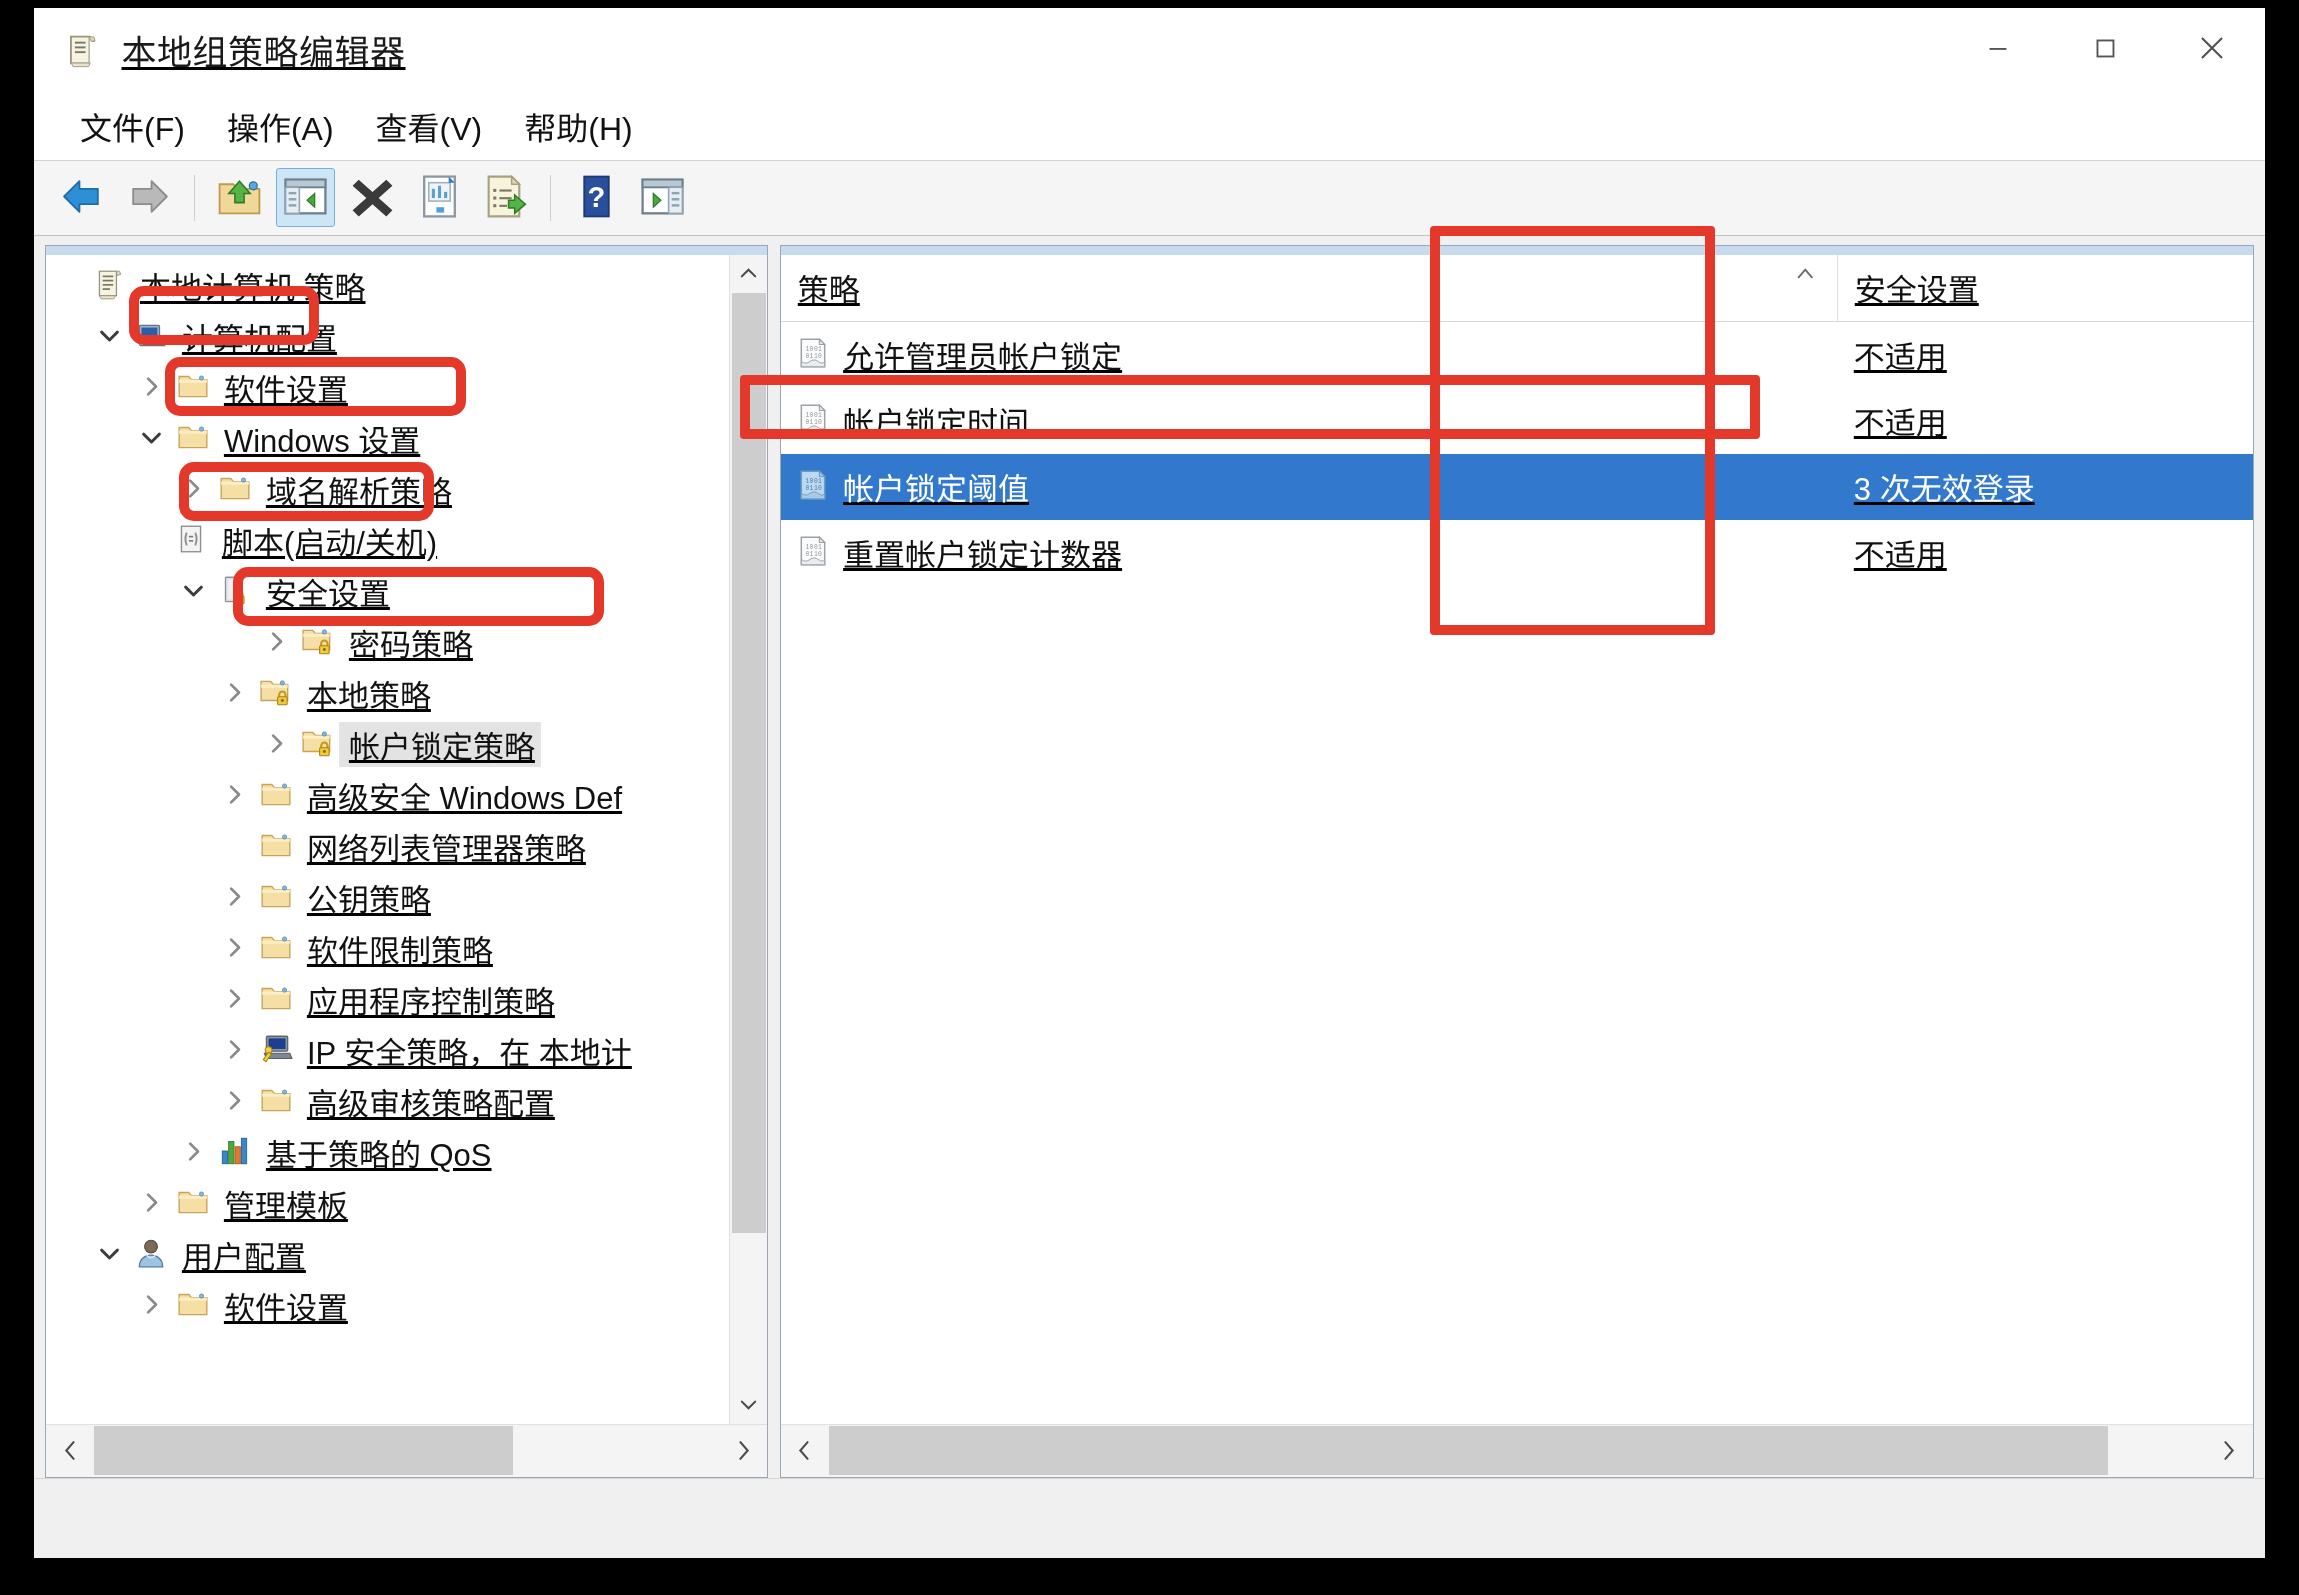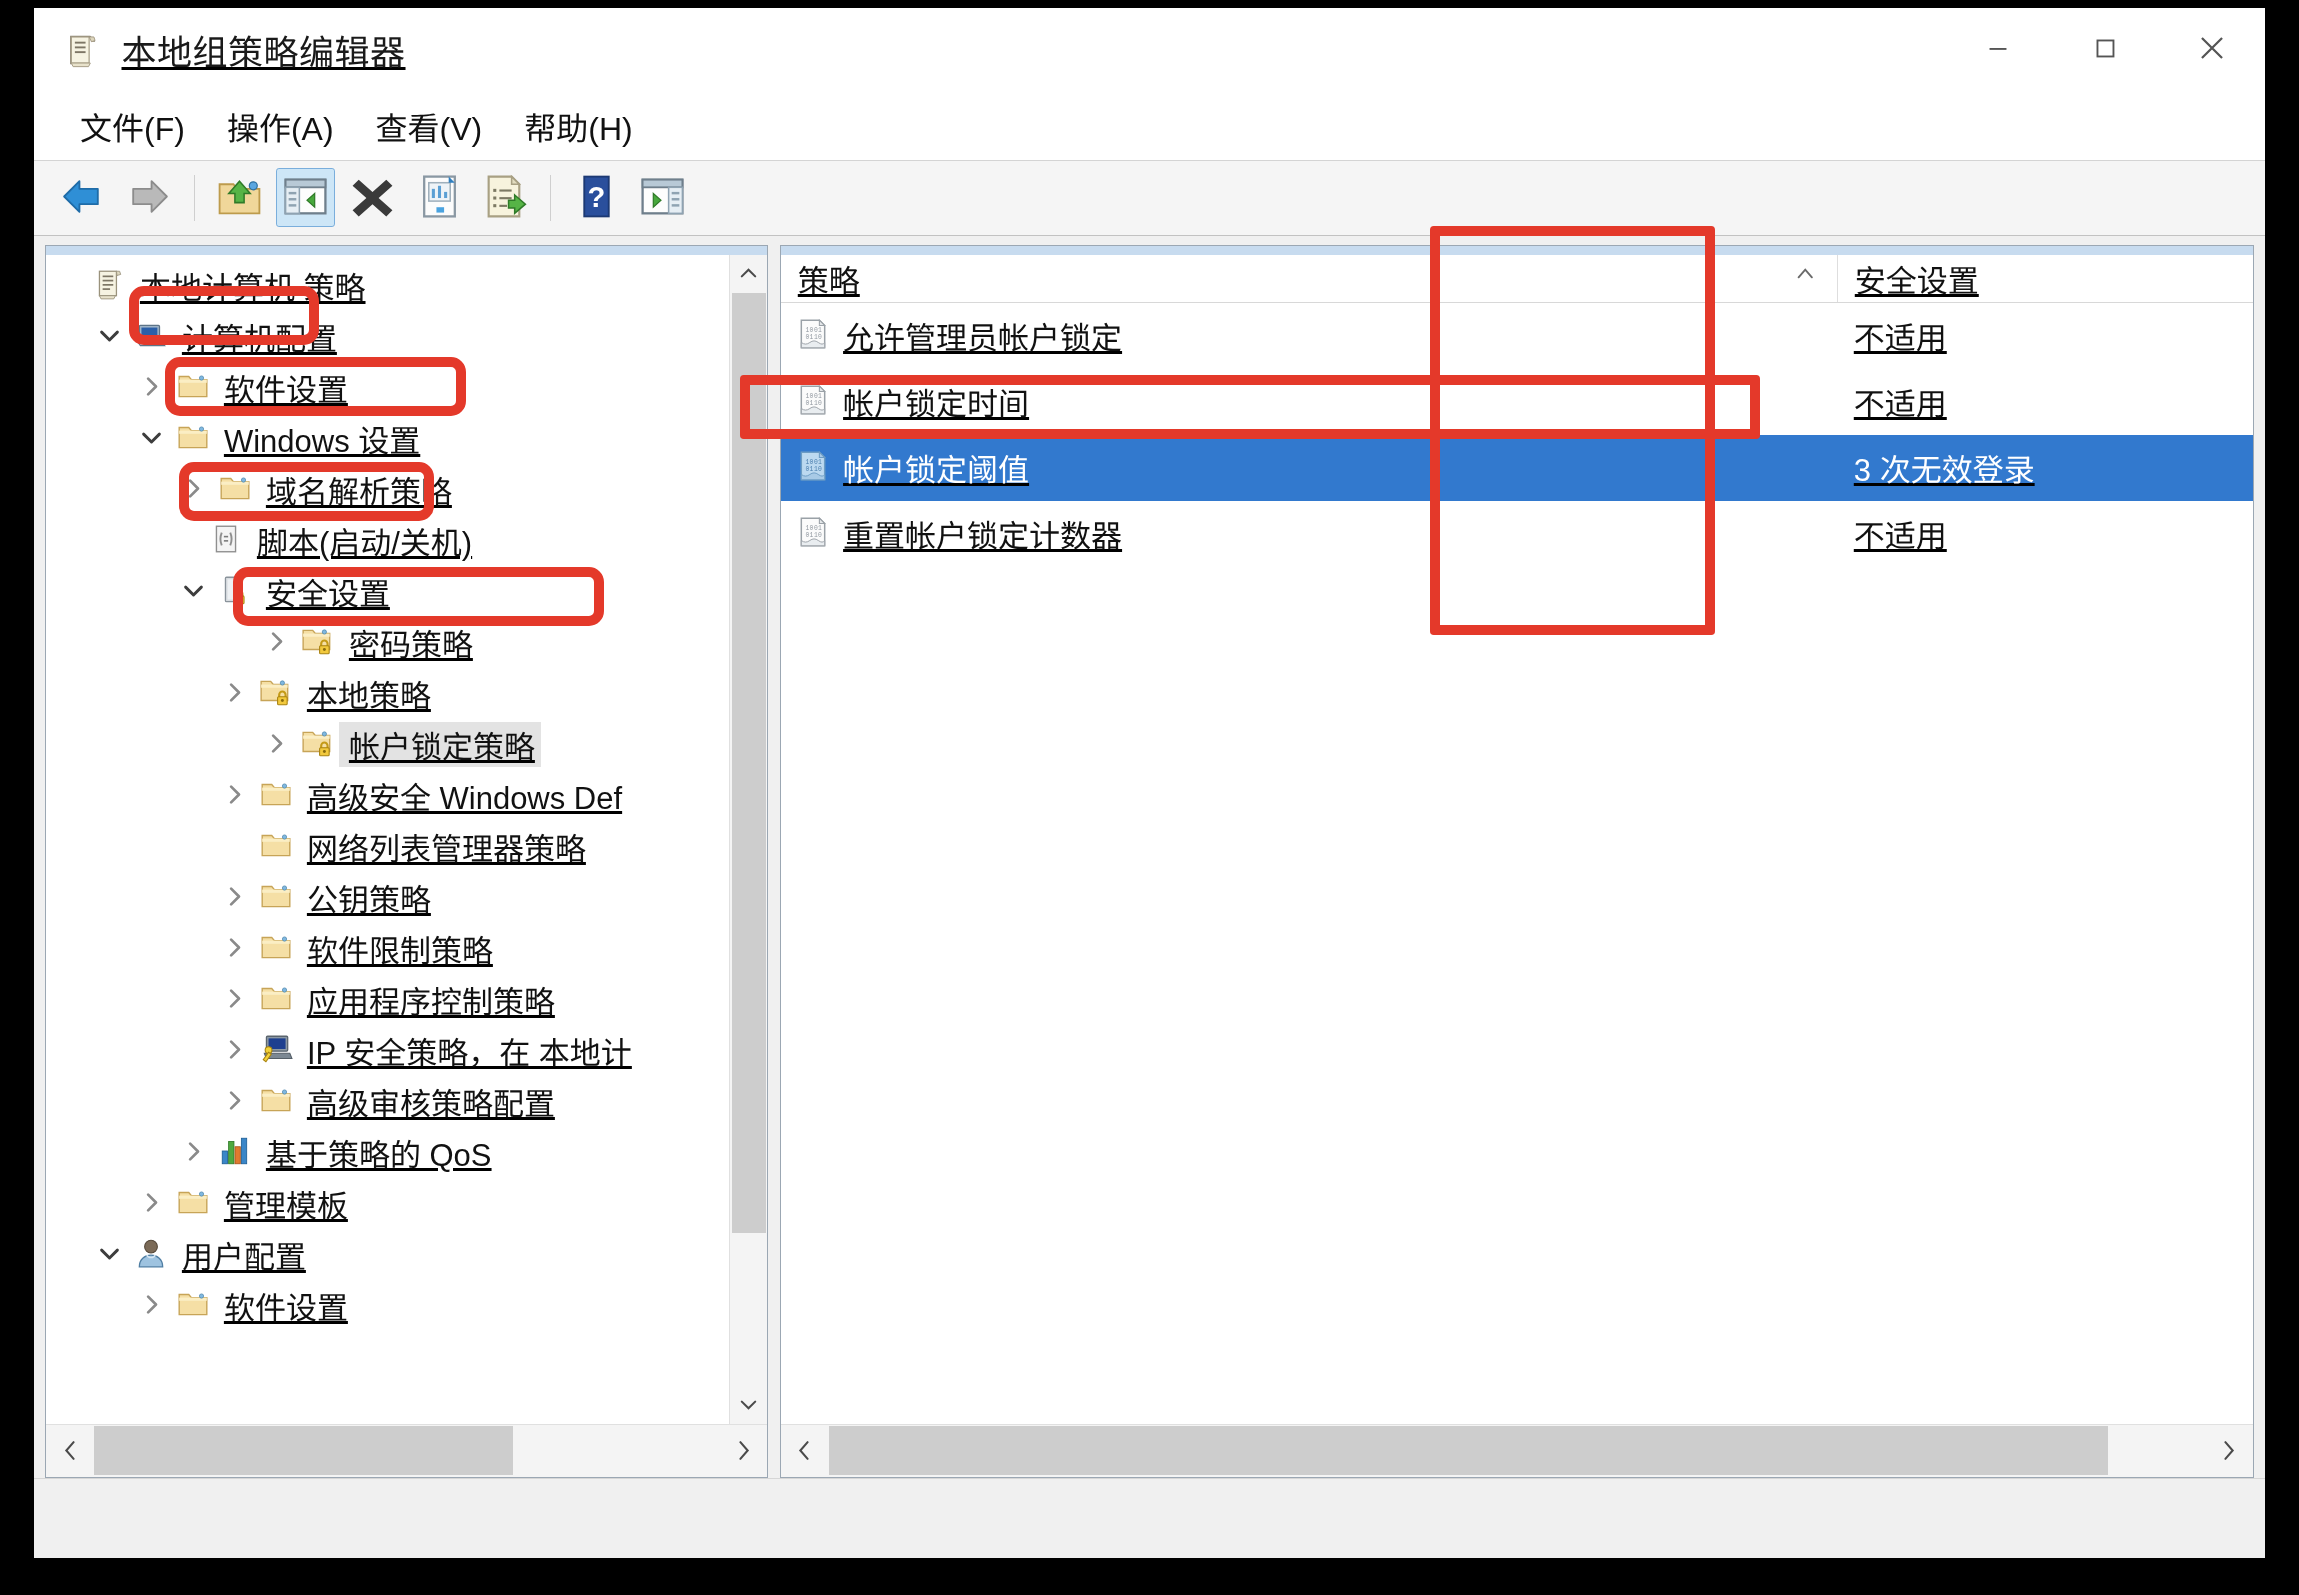--- a/index.html
+++ b/index.html
@@ -178,21 +178,21 @@
   
   .list-wrap {
     flex: 1 1 auto;
     display: flex;
     flex-direction: column;
     min-height: 0;
     overflow: hidden;
   }
   .lheader {
     display: flex;
-    height: 48px;
+    height: 67px;
     border-bottom: 1px solid #d8d8d8;
     background: #ffffff;
     flex: 0 0 auto;
     align-items: center;
   }
   .lh-cell {
     font-size: 31px;
     color: #111;
     padding-left: 17px;
     display: flex;
@@ -554,21 +554,21 @@
               </span>
               <span class="ticon">
                 <span><svg width="34" height="34" viewBox="0 0 32 32">
         <path d="M3 7h9l2.5 3H29v16H3z" fill="#f5dfa5" stroke="#c7a457" stroke-width="1.3"></path>
         <path d="M3 10h26v3H3z" fill="#fbeec4"></path>
         <circle cx="24" cy="8.5" r="2" fill="#7fb8e0" stroke="#4d86ad" stroke-width="0.7"></circle>
       </svg></span>
               </span>
               <span class="tlabel">域名解析策略</span>
             </div>
-            <div class="tnode" style="padding-left: 82px; margin-left: 35px;">
+            <div class="tnode" style="padding-left: 82px;">
               <span class="twist">
                 <span></span>
               </span>
               <span class="ticon">
                 <span><svg width="34" height="34" viewBox="0 0 32 32">
         <rect x="7" y="4" width="18" height="24" fill="#f4f4f4" stroke="#8f8f8f" stroke-width="1.3"></rect>
         <path d="M12 10 q-2.5 6 0 12" stroke="#8f8f8f" stroke-width="1.8" fill="none"></path>
         <path d="M20 10 q2.5 6 0 12" stroke="#8f8f8f" stroke-width="1.8" fill="none"></path>
         <rect x="14" y="13" width="4" height="1.5" fill="#7b7b7b"></rect>
         <rect x="14" y="17" width="4" height="1.5" fill="#7b7b7b"></rect>

